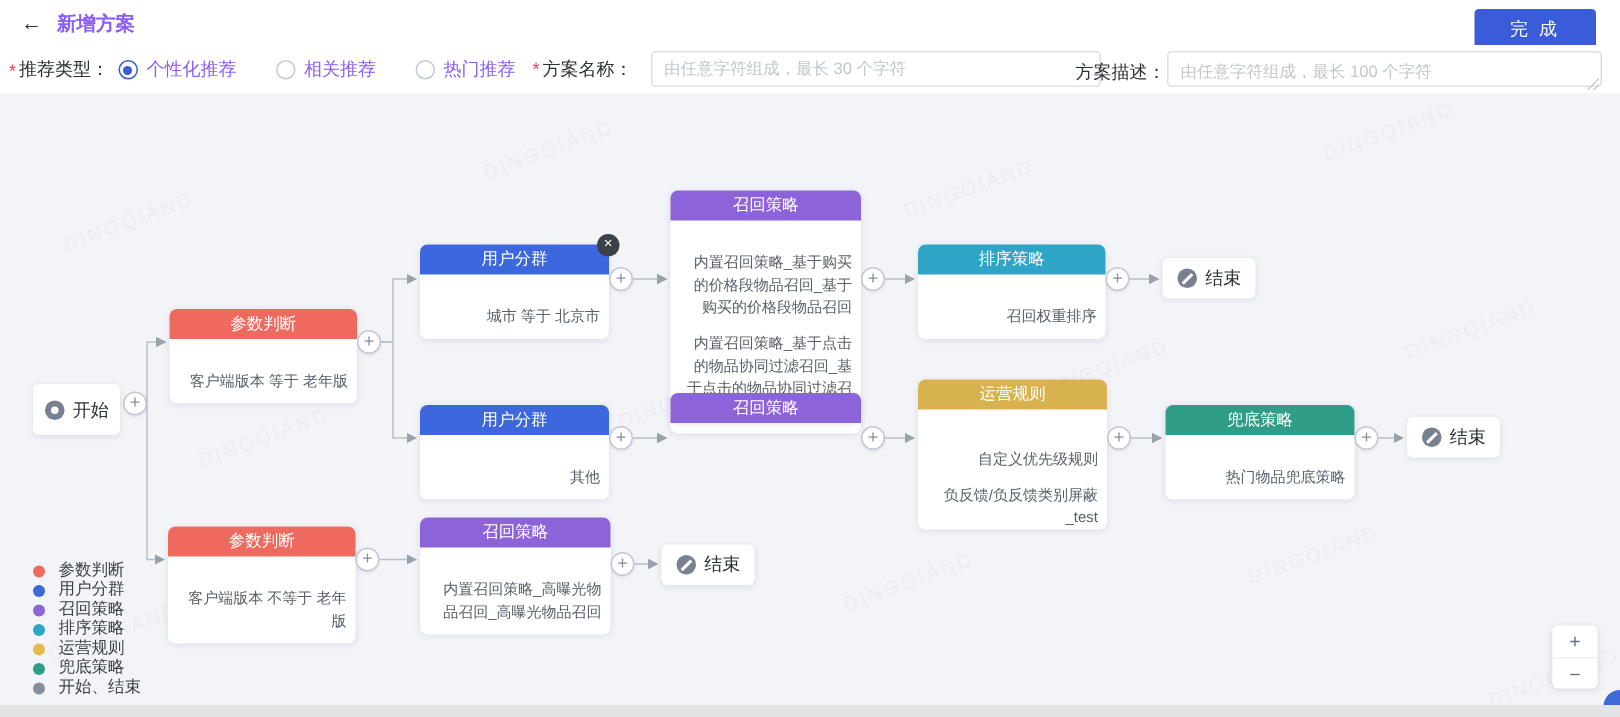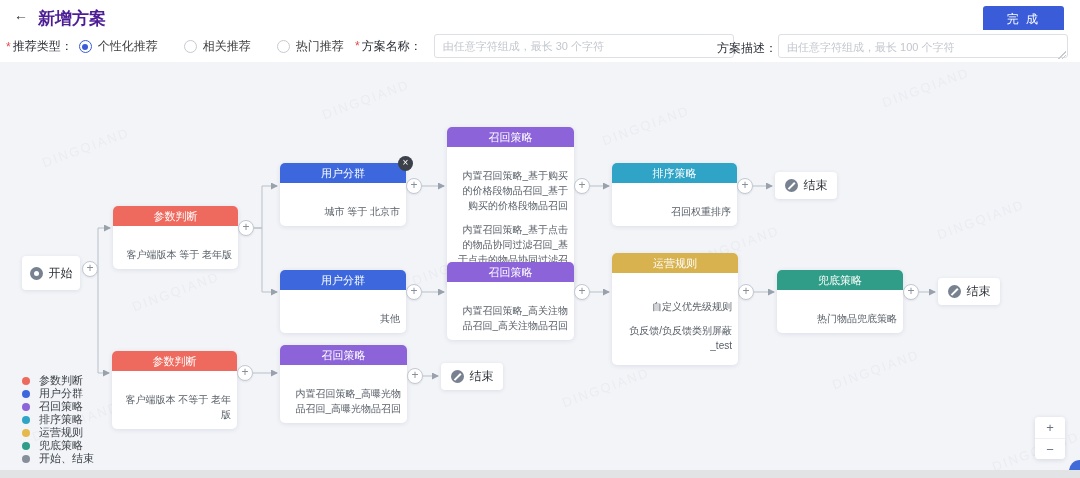--- a/index.html
+++ b/index.html
@@ -3,35 +3,35 @@
 <meta charset="utf-8">
 <style>
   * { margin:0; padding:0; box-sizing:border-box; }
   html,body { width:1080px; height:478px; }
   body { font-family:"Liberation Sans","DejaVu Sans",sans-serif; background:#fff; }
   #app { position:relative; width:1080px; height:478px; overflow:hidden; background:#fff; }
 
   
   #topbar { position:absolute; left:0; top:0; width:1080px; height:30px; background:#fff; }
   #back-icon { position:absolute; left:14px; top:7px; font-size:14px; color:#333; cursor:pointer; }
-  #page-title { position:absolute; left:38px; top:7px; font-size:17px; font-weight:bold; color:#4c1d95; }
+  #page-title { position:absolute; left:38px; top:7px; font-size:13px; font-weight:bold; color:#8b5cf6; }
   #done-btn { position:absolute; right:16px; top:6px; background:#3a5cd8; color:#fff; border:none;
               border-radius:3px; font-size:12px; padding:5px 24px; cursor:pointer; letter-spacing:2px; }
 
   
   #formrow { position:absolute; left:0; top:30px; width:1080px; height:32px; background:#fff; }
   .req { color:#e5484d; font-size:12px; margin-right:2px; }
   .flabel { font-size:12px; color:#2b2f36; }
   #type-group { position:absolute; left:6px; top:8px; display:flex; align-items:center; }
   #radio-group { display:flex; align-items:center; margin-left:6px; }
   .radio-item { display:flex; align-items:center; margin-right:26px; cursor:pointer; }
   .radio-circle { width:13px; height:13px; border-radius:50%; border:1px solid #c6cad1; background:#fff; margin-right:6px; position:relative; }
   .radio-circle.sel { border:1px solid #3a5cd8; }
   .radio-circle.sel::after { content:''; position:absolute; inset:2.5px; border-radius:50%; background:#3a5cd8; }
-  .radio-label { font-size:12px; color:#404040; }
+  .radio-label { font-size:12px; color:#8b5cf6; }
   #name-field { position:absolute; left:355px; top:4px; display:flex; align-items:center; }
   #name-input { width:300px; height:24px; margin-left:12px; border:1px solid #dcdfe4; border-radius:3px;
                 font-size:11px; padding:0 8px; color:#333; outline:none; font-family:inherit; }
   #desc-field { position:absolute; left:717px; top:4px; display:flex; align-items:center; }
   #desc-wrap { position:relative; margin-left:1px; }
   #desc-input { width:290px; height:24px; border:1px solid #dcdfe4; border-radius:3px; font-size:11px;
                 padding:5px 8px 0 8px; color:#333; outline:none; resize:none; font-family:inherit; overflow:hidden; }
   #desc-handle { position:absolute; right:2px; bottom:3px; width:8px; height:8px; pointer-events:none;
                  background:linear-gradient(135deg,transparent 50%,#c6cad1 50%, #c6cad1 58%, transparent 58%, transparent 72%, #c6cad1 72%, #c6cad1 80%, transparent 80%); }
   ::placeholder { color:#c2c6cd; opacity:1; }
@@ -179,42 +179,39 @@
         <div class="flow-node" style="left: 447px; top: 65px; width: 127px;">
           <div class="node-header" style="background: rgb(140, 99, 217);">召回策略</div>
           <div class="node-body">
             <p>内置召回策略_基于购买的价格段物品召回_基于购买的价格段物品召回</p>
             <p>内置召回策略_基于点击的物品协同过滤召回_基于点击的物品协同过滤召回</p>
           </div>
         </div>
         <div class="plus-btn" style="left: 574px; top: 116px;">+</div>
         <div class="flow-node" style="left: 447px; top: 200px; width: 127px;">
           <div class="node-header" style="background: rgb(140, 99, 217);">召回策略</div>
-          <div class="node-body">
-            <p>内置召回策略_高关注物品召回_高关注物品召回</p>
-          </div>
         </div>
         <div class="plus-btn" style="left: 574px; top: 222px;">+</div>
         <div class="flow-node" style="left: 280px; top: 283px; width: 127px;">
           <div class="node-header" style="background: rgb(140, 99, 217);">召回策略</div>
           <div class="node-body">
             <p>内置召回策略_高曝光物品召回_高曝光物品召回</p>
           </div>
         </div>
         <div class="plus-btn" style="left: 407px; top: 306px;">+</div>
         <div class="flow-node" style="left: 612px; top: 101px; width: 125px;">
           <div class="node-header" style="background: rgb(47, 164, 198);">排序策略</div>
           <div class="node-body">
             <p>召回权重排序</p>
           </div>
         </div>
         <div class="plus-btn" style="left: 737px; top: 116px;">+</div>
         <div class="flow-node" style="left: 612px; top: 191px; width: 126px;">
           <div class="node-header" style="background: rgb(216, 178, 78);">运营规则</div>
-          <div class="node-body" style="padding: 10px 6px 12px;">
+          <div class="node-body" style="padding: 10px 6px 0;">
             <p>自定义优先级规则</p>
             <p>负反馈/负反馈类别屏蔽_test</p>
           </div>
         </div>
         <div class="plus-btn" style="left: 738px; top: 222px;">+</div>
         <div class="flow-node" style="left: 777px; top: 208px; width: 126px;">
           <div class="node-header" style="background: rgb(47, 157, 135);">兜底策略</div>
           <div class="node-body">
             <p>热门物品兜底策略</p>
           </div>

